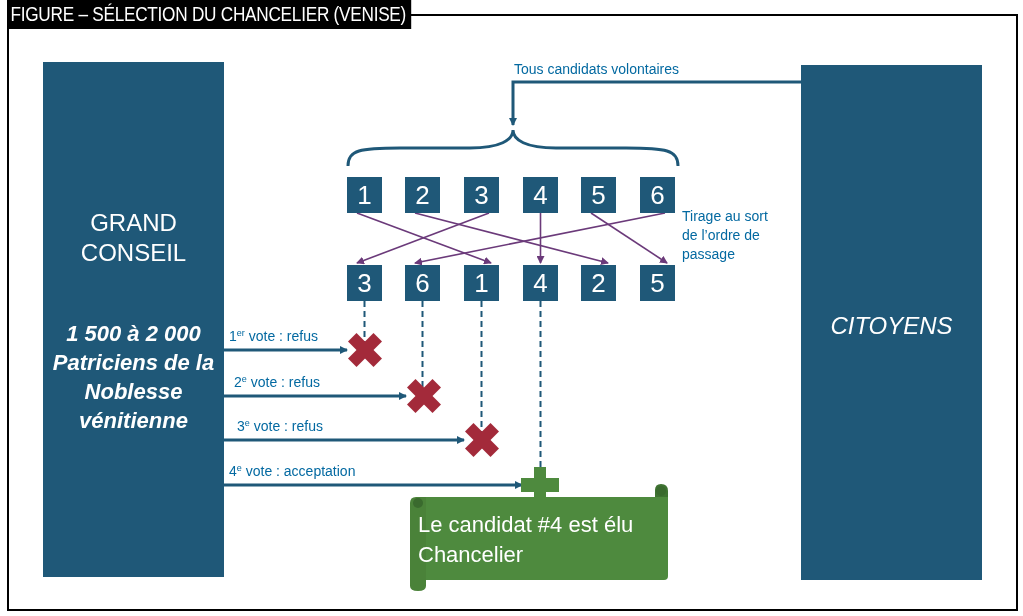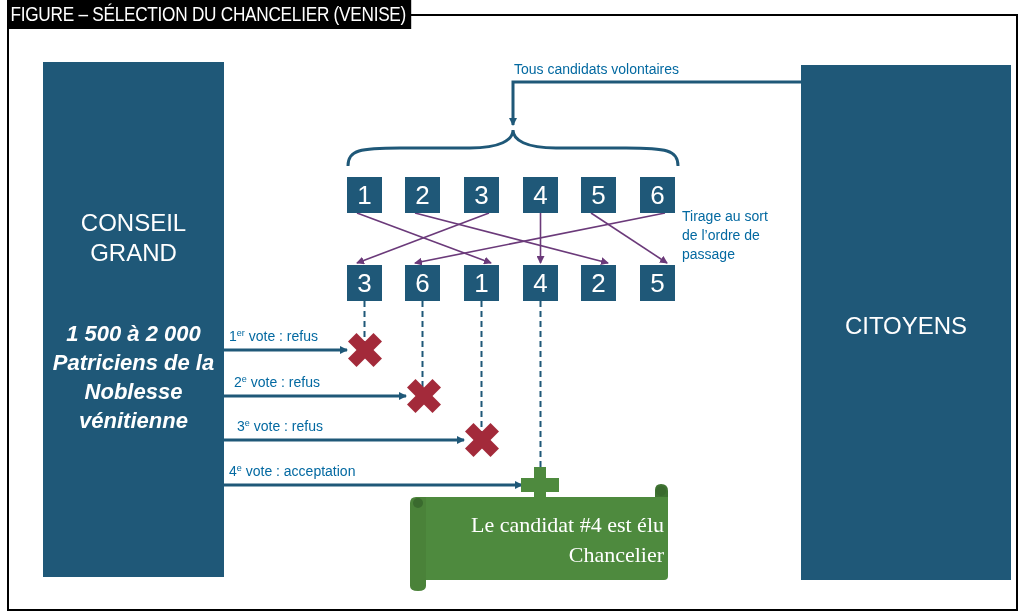--- a/index.html
+++ b/index.html
@@ -6,43 +6,43 @@
   body { width:1023px; height:616px; position:relative; overflow:hidden;
          font-family:"Liberation Sans", "DejaVu Sans", sans-serif; }
   .frame { position:absolute; left:7px; top:14px; width:1011px; height:597px;
            border:2px solid #000; box-sizing:border-box; }
   .title-bar { position:absolute; left:7px; top:0; height:29px; padding:0 6px 0 4px;
                background:#000; color:#fff; font-size:20px; line-height:29px;
                letter-spacing:-0.3px; transform:scaleX(0.86); transform-origin:left center;
                white-space:nowrap; }
   .panel { position:absolute; background:#1f5878; color:#fff; text-align:center; }
   .panel-left { left:43px; top:62px; width:181px; height:515px; }
-  .panel-right { left:801px; top:65px; width:210px; height:515px; }
+  .panel-right { left:801px; top:65px; width:181px; height:515px;font-style:italic; }
   .panel-title { position:absolute; left:0; right:0; font-size:24px; line-height:30px; }
   .panel-left .panel-title { top:146px; }
   .panel-right .panel-title { top:246px; }
   .panel-sub { position:absolute; left:0; right:0; top:257px; font-size:22px; line-height:29px; font-style:italic;font-weight:bold; }
   svg.diagram { position:absolute; left:0; top:0; }
   .lbl { position:absolute; font-size:14px; color:#0369a1; white-space:nowrap; line-height:17px; }
   .lbl sup { font-size:9px; vertical-align:5px; line-height:0;text-align:right; }
   .box { position:absolute; width:35px; height:36px; background:#1f5878; color:#fff;
          font-size:26px; line-height:36px; text-align:center; }
-  .scroll-text { position:absolute; left:418px; top:510px; width:246px; text-align:right;
-                 color:#fff; font-size:22px; line-height:30px;font-family:Liberation Serif, serif; }
+  .scroll-text { position:absolute; left:418px; top:510px; width:246px; text-align:left;
+                 color:#fff; font-size:22px; line-height:30px; }
 </style>
 </head>
 <body>
 
 <div class="frame"></div>
 <div class="title-bar">FIGURE – SÉLECTION DU CHANCELIER (VENISE)</div>
 
 <div class="panel panel-left">
   <div class="panel-title">
+    <div>GRAND</div>
     <div>CONSEIL</div>
-    <div>GRAND</div>
   </div>
   <div class="panel-sub">
     <div>1 500 à 2 000</div>
     <div>Patriciens de la</div>
     <div>Noblesse</div>
     <div>vénitienne</div>
   </div>
 </div>
 
 <div class="panel panel-right">

